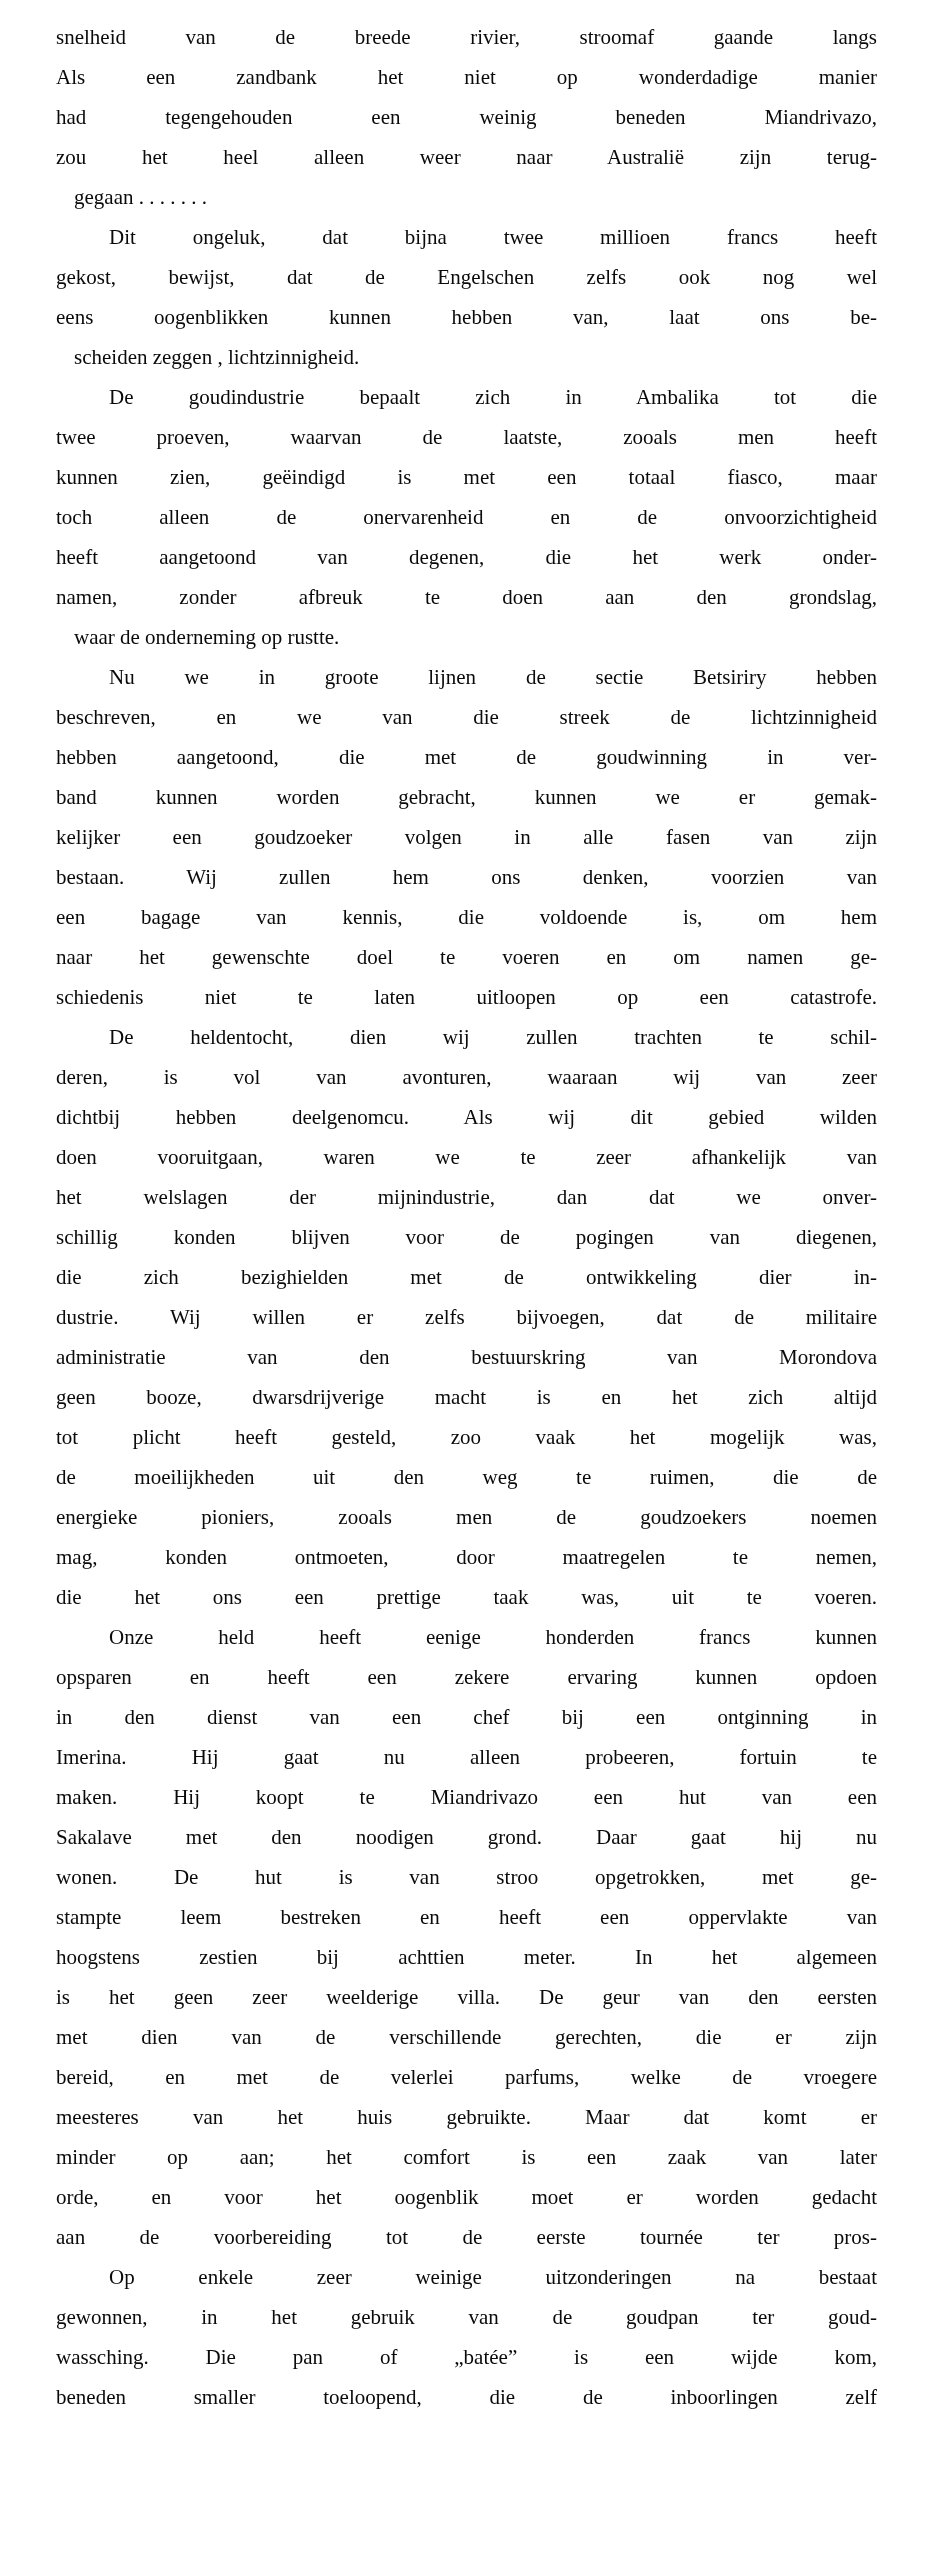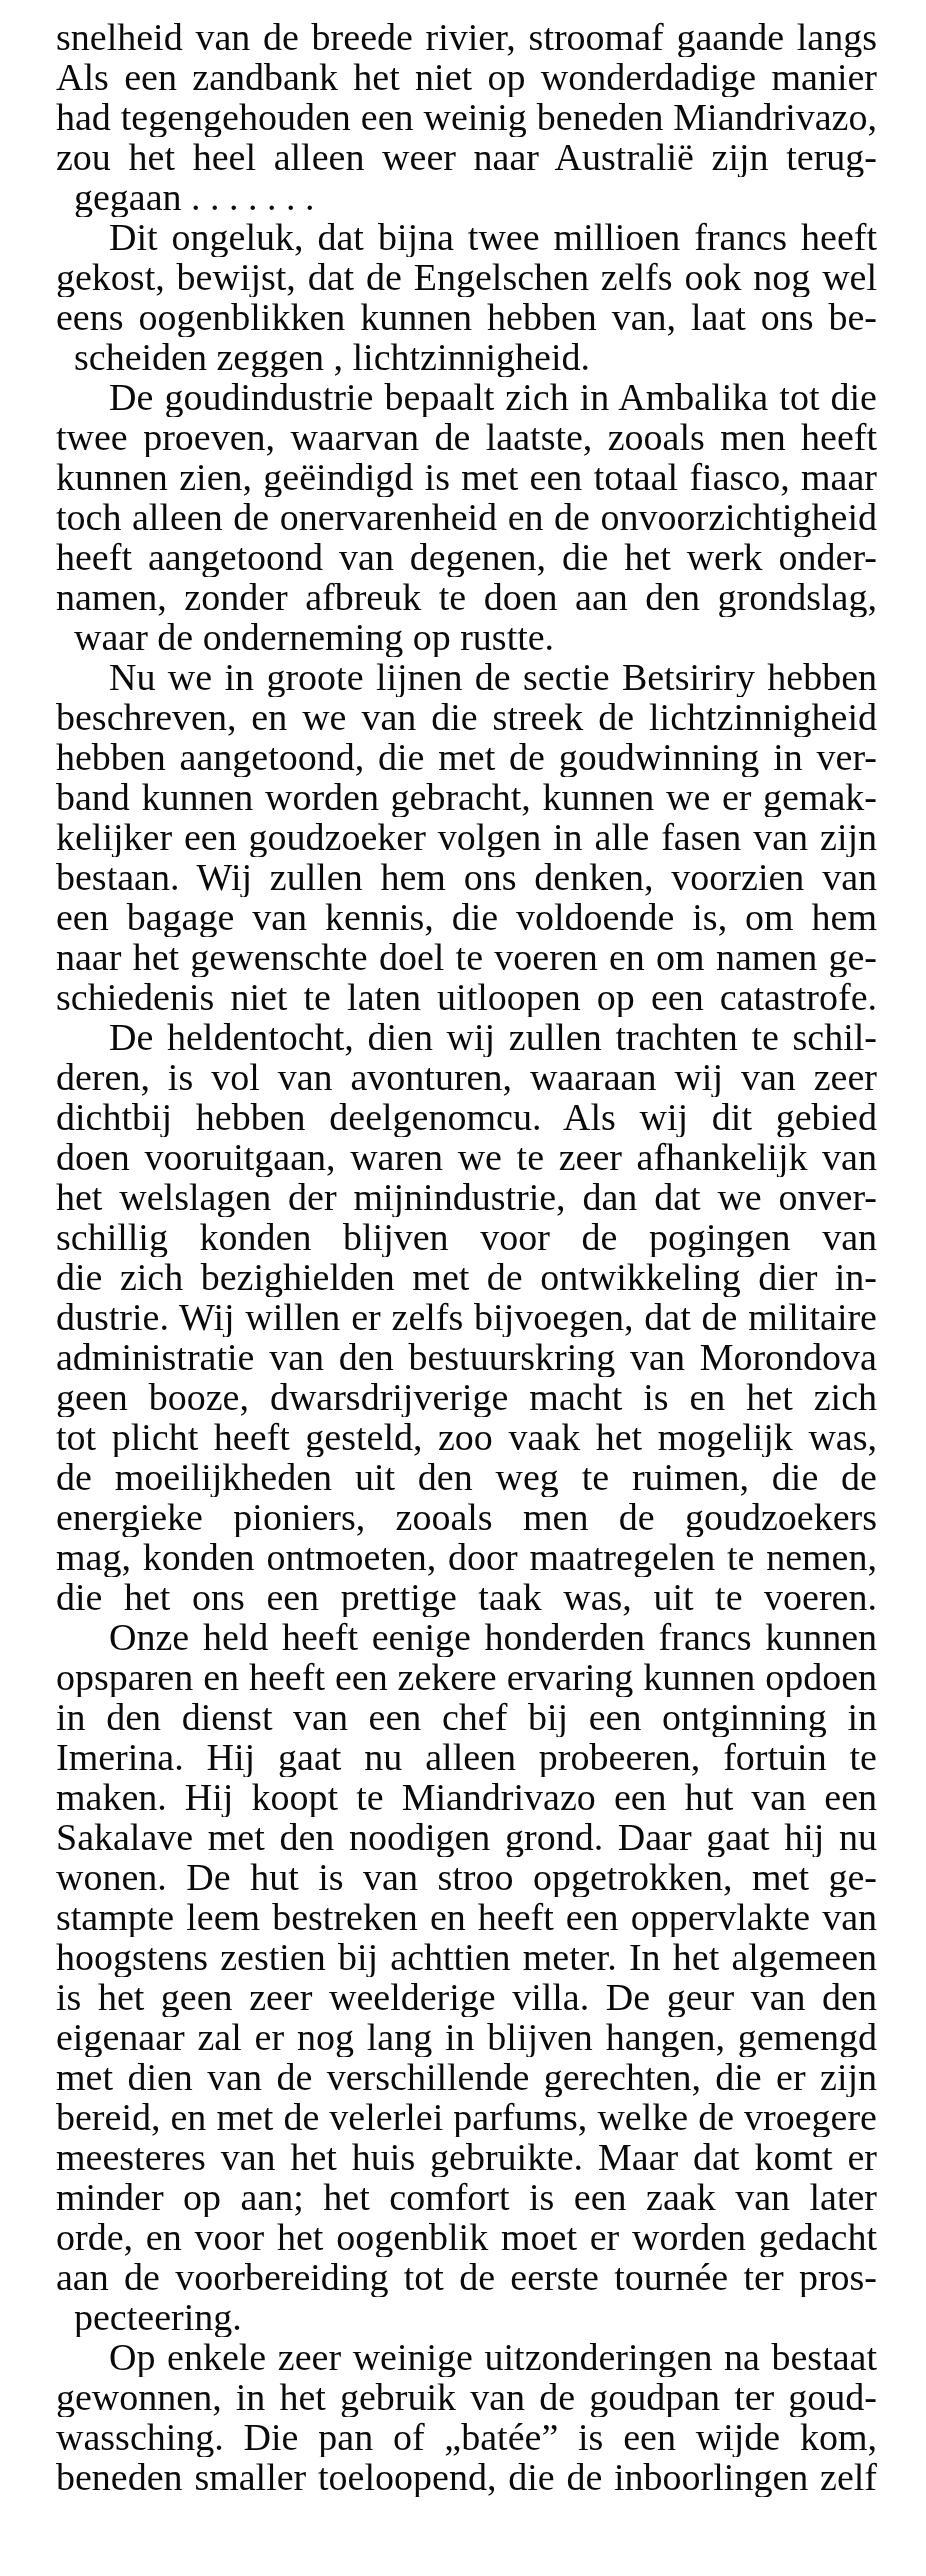--- a/index.html
+++ b/index.html
@@ -10,21 +10,21 @@
   }
   .page {
     position: relative;
     width: 927px;
     height: 2576px;
     box-sizing: border-box;
     background: #ffffff;
     color: #0a0a0a;
     padding: 17px 50px 0 56px;
     font-family: "Liberation Serif", "DejaVu Serif", serif;
-    font-size: 38px;
+    font-size: 21px;
     line-height: 40px;
     overflow: hidden;
   }
   .text-column {
     width: 100%;
   }
   .line {
     text-align: justify;
     text-align-last: justify;
     white-space: normal;
@@ -87,27 +87,25 @@
       <div class="line indent">Onze held heeft eenige honderden francs kunnen</div>
       <div class="line">opsparen en heeft een zekere ervaring kunnen opdoen</div>
       <div class="line">in den dienst van een chef bij een ontginning in</div>
       <div class="line">Imerina. Hij gaat nu alleen probeeren, fortuin te</div>
       <div class="line">maken. Hij koopt te Miandrivazo een hut van een</div>
       <div class="line">Sakalave met den noodigen grond. Daar gaat hij nu</div>
       <div class="line">wonen. De hut is van stroo opgetrokken, met ge-</div>
       <div class="line">stampte leem bestreken en heeft een oppervlakte van</div>
       <div class="line">hoogstens zestien bij achttien meter. In het algemeen</div>
       <div class="line">is het geen zeer weelderige villa. De geur van den eersten</div>
-      <div class="line">eigenaar zal er nog lang in blijven hangen, gemengd</div>
       <div class="line">met dien van de verschillende gerechten, die er zijn</div>
       <div class="line">bereid, en met de velerlei parfums, welke de vroegere</div>
       <div class="line">meesteres van het huis gebruikte. Maar dat komt er</div>
       <div class="line">minder op aan; het comfort is een zaak van later</div>
       <div class="line">orde, en voor het oogenblik moet er worden gedacht</div>
       <div class="line">aan de voorbereiding tot de eerste tournée ter pros-</div>
-      <div class="line end">pecteering.</div>
       <div class="line indent">Op enkele zeer weinige uitzonderingen na bestaat</div>
       <div class="line">gewonnen, in het gebruik van de goudpan ter goud-</div>
       <div class="line">wassching. Die pan of „batée” is een wijde kom,</div>
       <div class="line">beneden smaller toeloopend, die de inboorlingen zelf</div>
     </div>
 </main>
 
 
 </body></html>

